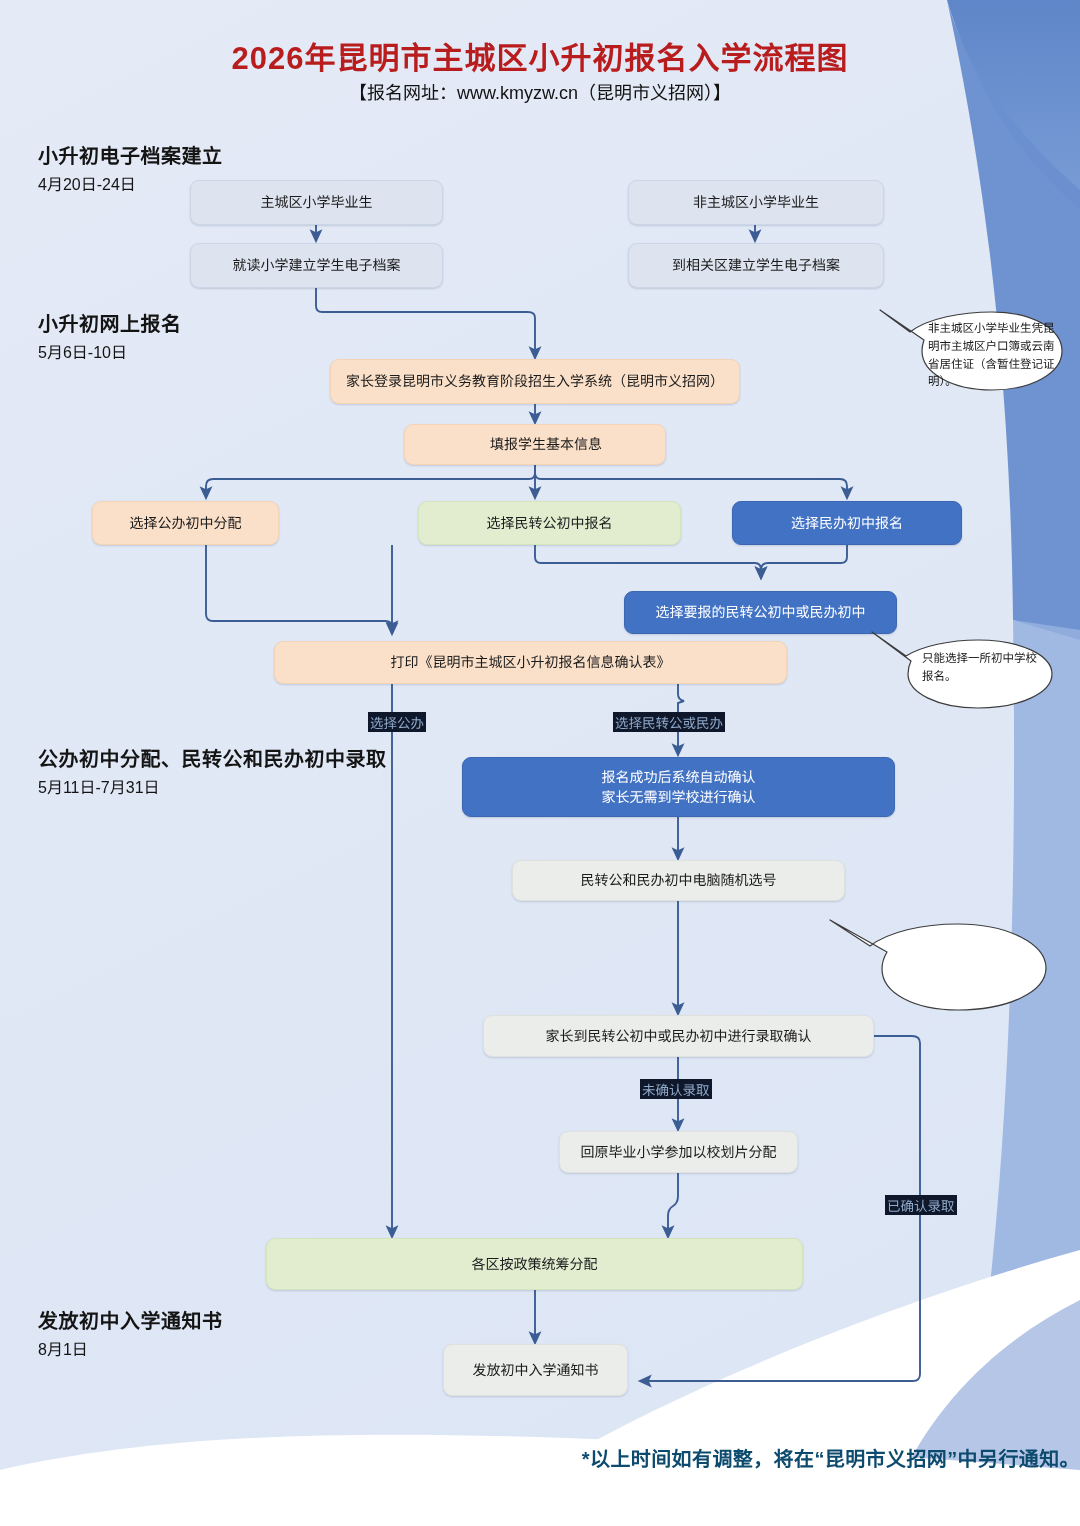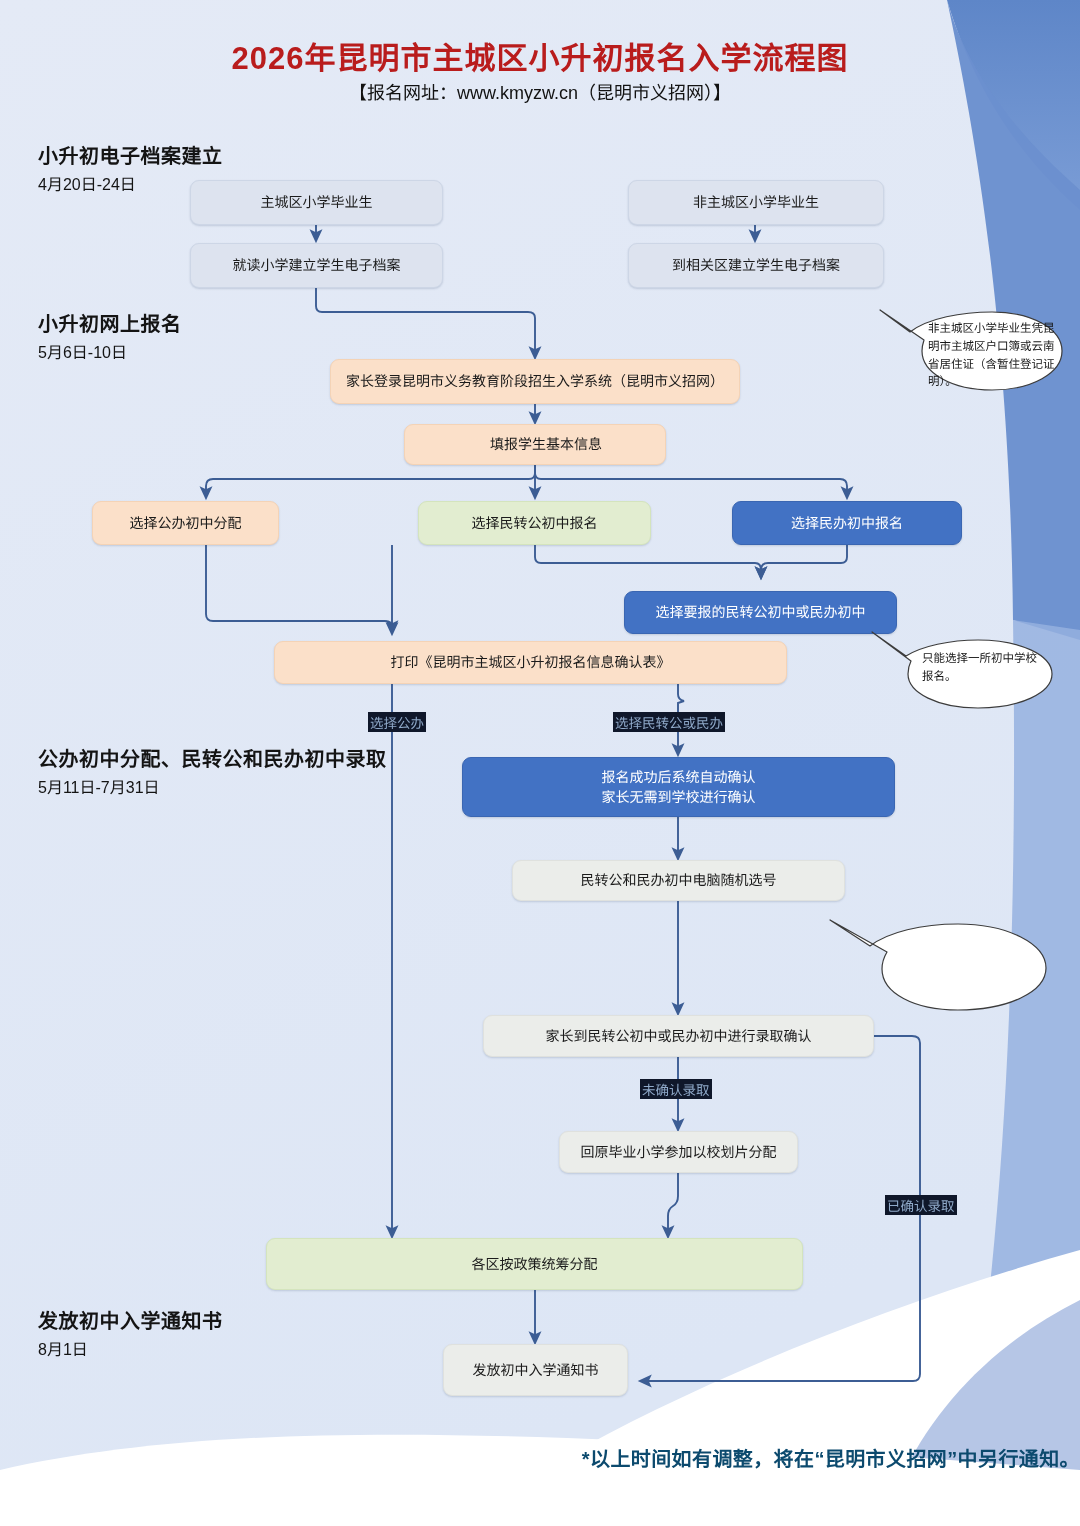--- a/index.html
+++ b/index.html
@@ -166,21 +166,21 @@
 <div class="node n-grey" style="left:190px;top:243px;width:253px;height:45px;">就读小学建立学生电子档案</div>
 
 <div class="node n-grey" style="left:628px;top:243px;width:256px;height:45px;">到相关区建立学生电子档案</div>
 
 <div class="node n-orange" style="left:330px;top:359px;width:410px;height:45px;">家长登录昆明市义务教育阶段招生入学系统（昆明市义招网）</div>
 
 <div class="node n-orange" style="left:404px;top:424px;width:262px;height:41px;padding-left:32px;">填报学生基本信息</div>
 
 <div class="node n-orange" style="left:92px;top:501px;width:187px;height:44px;">选择公办初中分配</div>
 
-<div class="node n-green" style="left:418px;top:501px;width:233px;height:44px;">选择民转公初中报名</div>
+<div class="node n-green" style="left:418px;top:501px;width:263px;height:44px;">选择民转公初中报名</div>
 
 <div class="node n-blue" style="left:732px;top:501px;width:230px;height:44px;">选择民办初中报名</div>
 
 <div class="node n-blue" style="left:624px;top:591px;width:273px;height:43px;">选择要报的民转公初中或民办初中</div>
 
 <div class="node n-orange" style="left:274px;top:641px;width:513px;height:43px;">打印《昆明市主城区小升初报名信息确认表》</div>
 
 <div class="node n-blue" style="left:462px;top:757px;width:433px;height:60px;flex-direction:column;">
   <span>报名成功后系统自动确认</span>
   <span>家长无需到学校进行确认</span>

